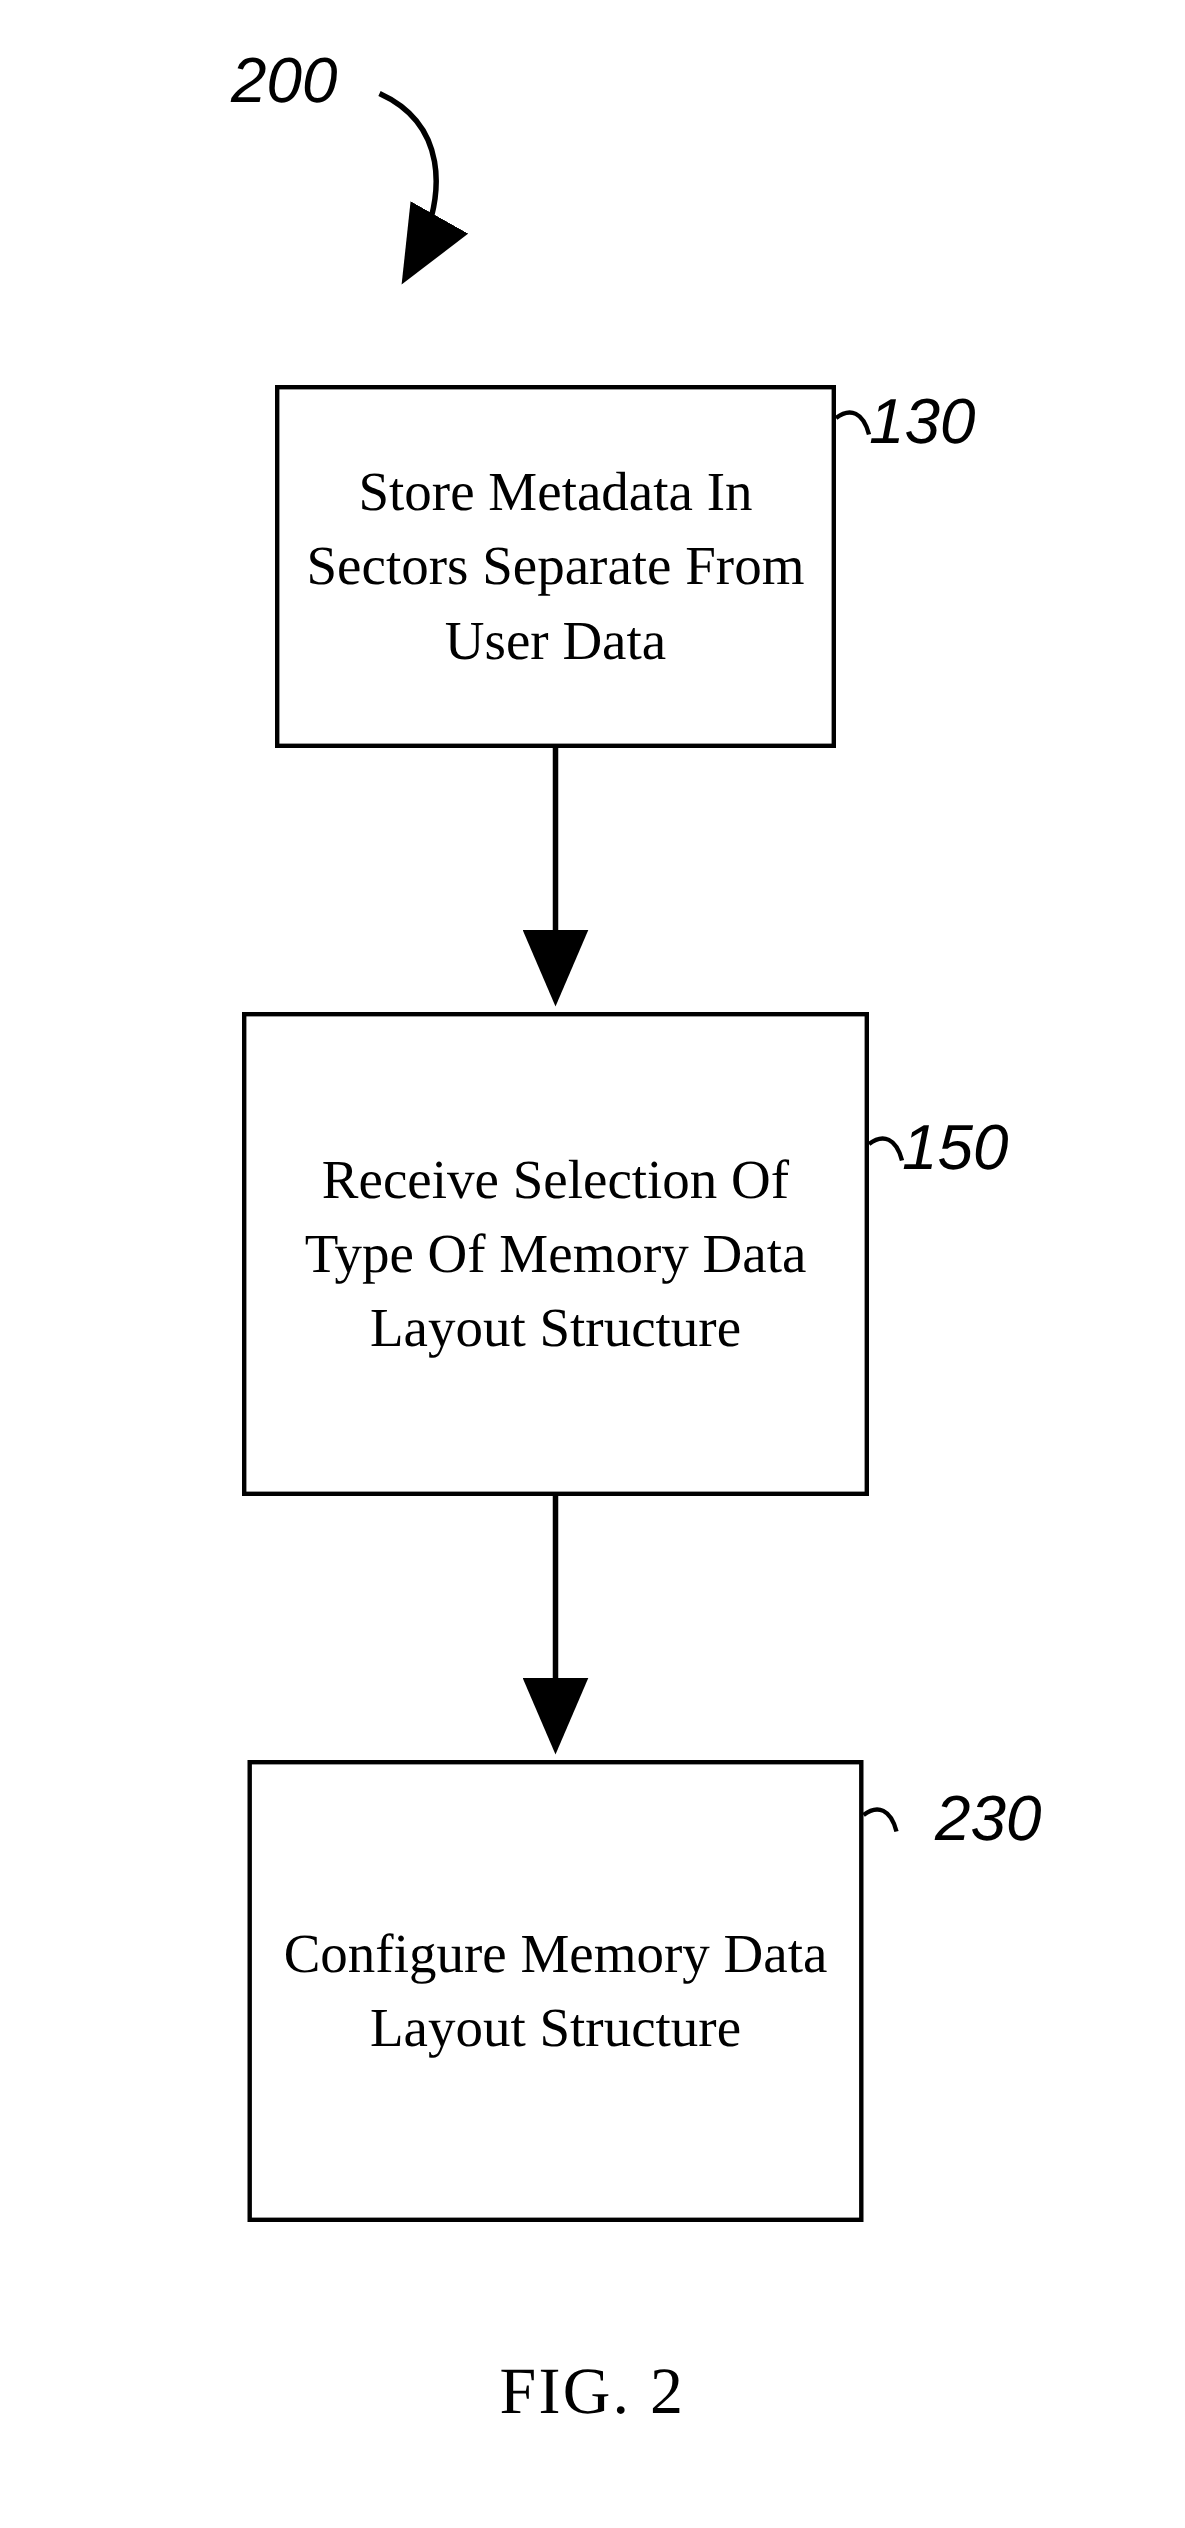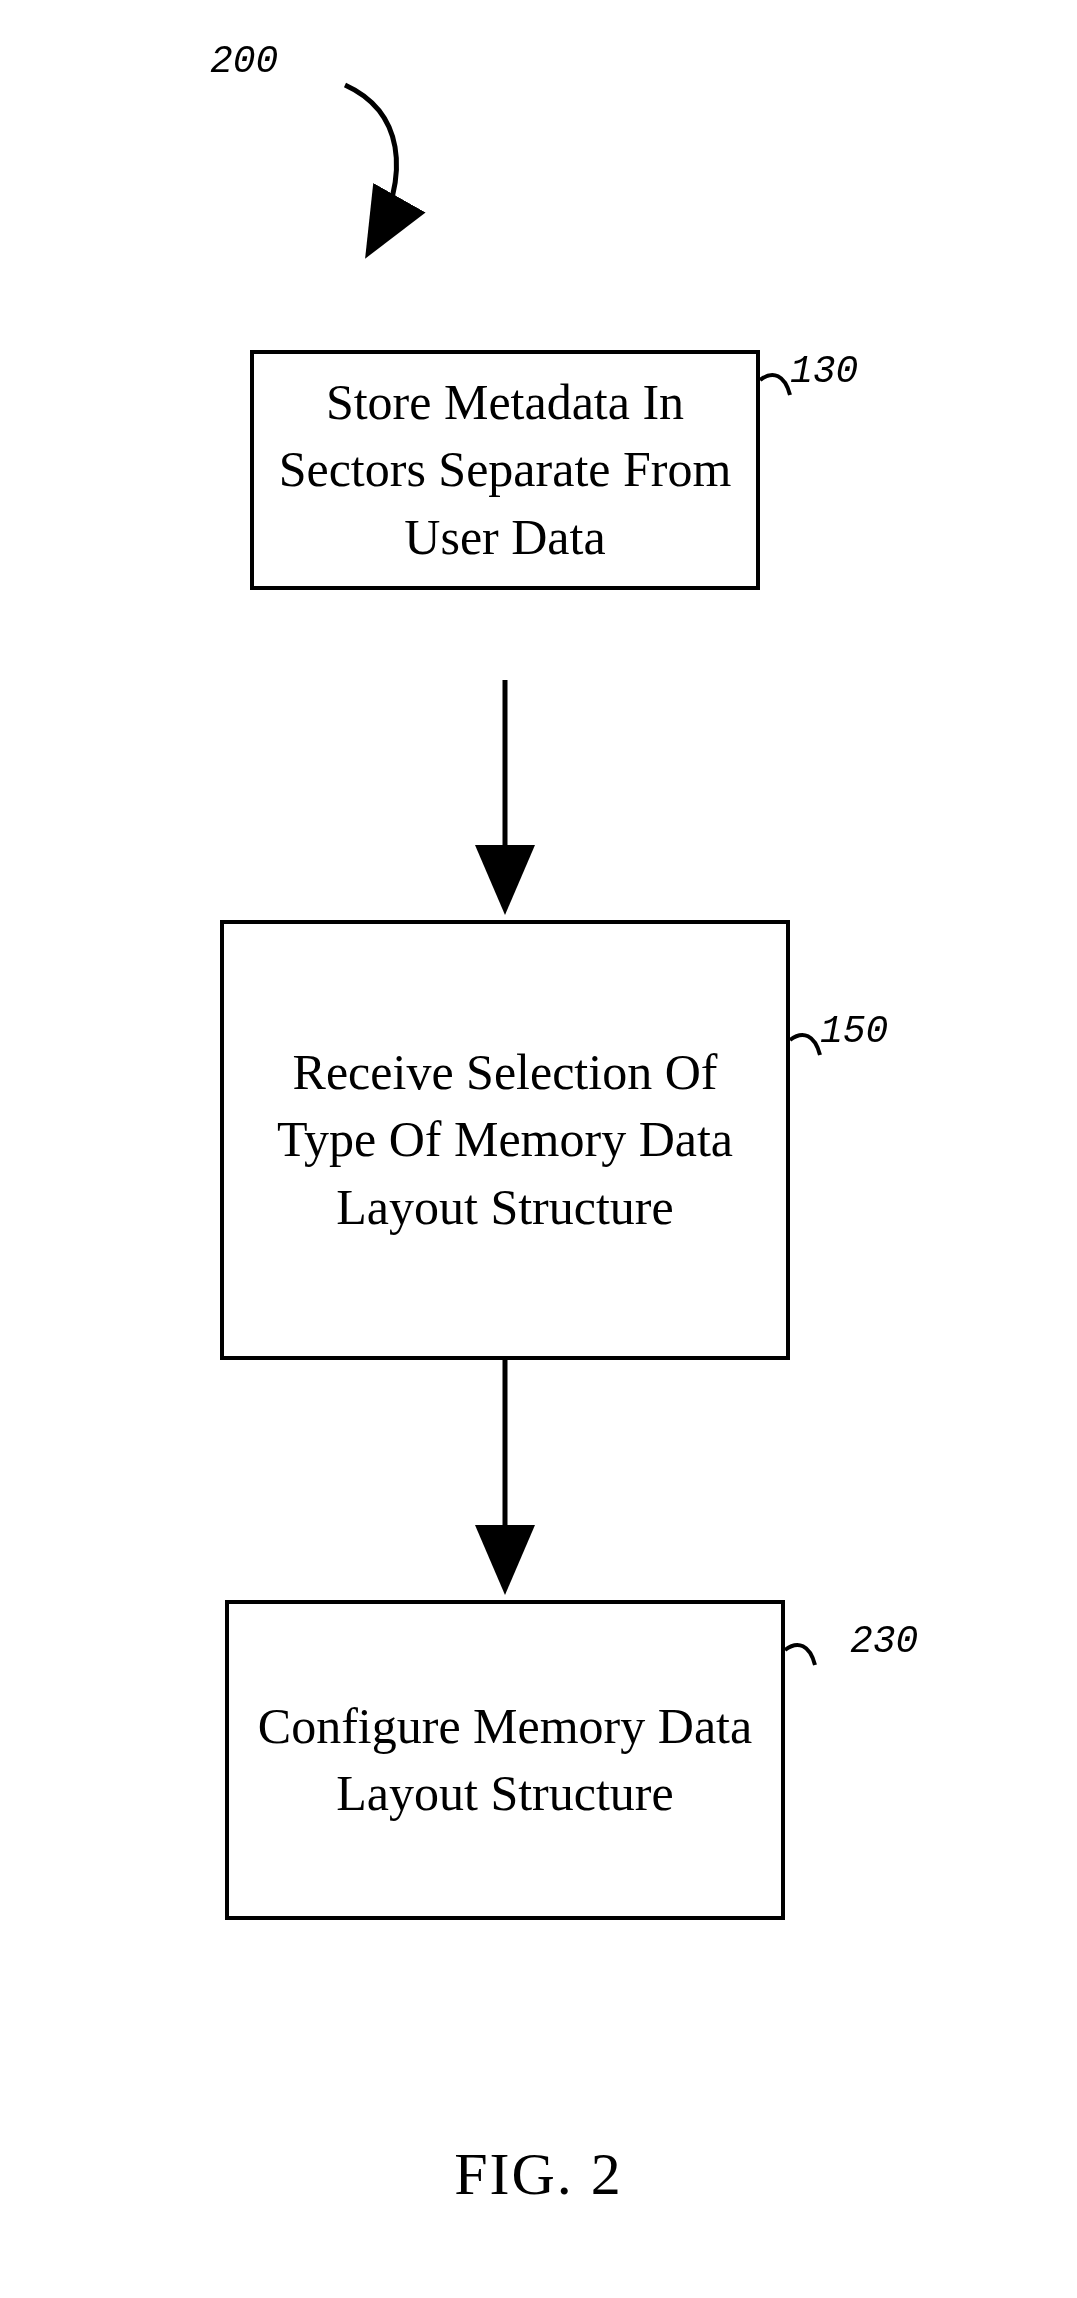--- a/index.html
+++ b/index.html
@@ -20,23 +20,23 @@
     left: 0;
     width: 1077px;
     text-align: center;
     top: 2140px;
     font-size: 60px;
     font-family: "Comic Sans MS", cursive;
     letter-spacing: 2px;
   }
   .ref {
     position: absolute;
-    font-size: 38px;
+    font-size: 58px;
     font-style: italic;
-    font-family: Liberation Mono, monospace;
+    font-family: Liberation Sans, sans-serif;
     text-align: right;
   }
   .box {
     position: absolute;
     border: 4px solid #000;
     background: #fff;
     display: flex;
     align-items: center;
     justify-content: center;
     text-align: center;
@@ -54,31 +54,31 @@
     pointer-events: none;
   }
 </style>
 </head>
 <body>
 
 <div class="canvas">
 
   <div class="ref" style="left:210px; top:40px;">200</div>
 
-  <div class="box" style="left:250px; top:350px; width:510px; height:240px;">
+  <div class="box" style="left:250px; top:350px; width:510px; height:330px;">
     <span>Store Metadata In Sectors Separate From User Data</span>
   </div>
   <div class="ref" style="left:790px; top:350px;">130</div>
 
   <div class="box" style="left:220px; top:920px; width:570px; height:440px;justify-content:center;">
     <span>Receive Selection Of Type Of Memory Data Layout Structure</span>
   </div>
   <div class="ref" style="left:820px; top:1010px;">150</div>
 
-  <div class="box" style="left:225px; top:1600px; width:560px; height:320px;">
+  <div class="box" style="left:225px; top:1600px; width:560px; height:420px;">
     <span>Configure Memory Data Layout Structure</span>
   </div>
   <div class="ref" style="left:815px; top:1620px;margin-left:35px;">230</div>
 
   <div class="fig-label">FIG. 2</div>
 
   <svg class="overlay" viewBox="0 0 1077 2298">
     <defs>
       <marker id="arrowhead" markerWidth="14" markerHeight="12" refX="12" refY="6" orient="auto">
         <polygon points="0 0, 14 6, 0 12" fill="#000"></polygon>

